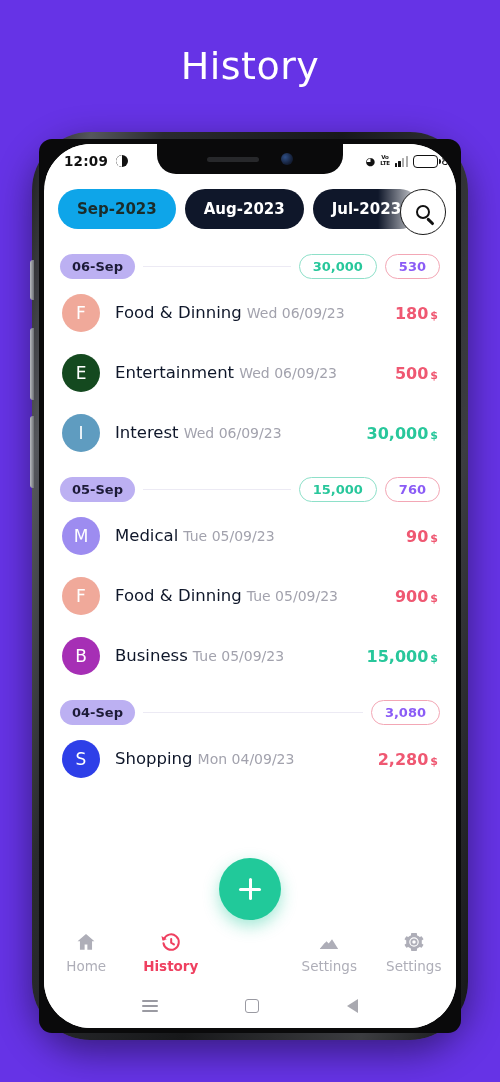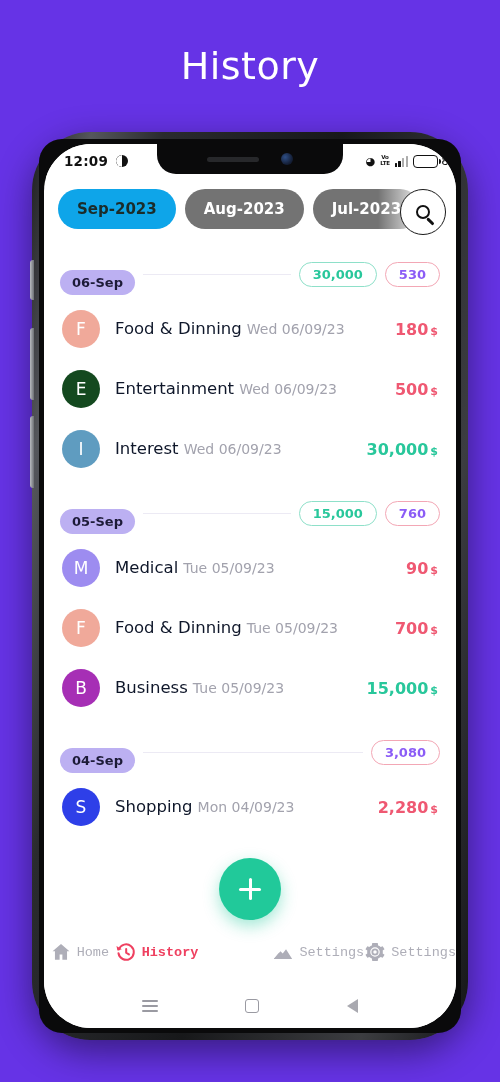--- a/index.html
+++ b/index.html
@@ -30,21 +30,21 @@
     position: absolute;
     left: 32px; top: 132px;
     width: 436px; height: 908px;
     border-radius: 58px;
     background: linear-gradient(100deg,#1d1d1f 0%, #55575c 10%, #2a2b2e 22%, #17181a 52%, #3c3d41 82%, #151618 100%);
     padding: 7px;
     box-shadow: 0 12px 36px rgba(0,0,0,.45);
   }
   .phone-inner-ring {
     width: 100%; height: 100%;
-    border-radius: 23px;
+    border-radius: 13px;
     background: #0a0a0b;
     padding: 5px;
   }
   .screen {
     position: relative;
     width: 100%; height: 100%;
     border-radius: 47px;
     background: #ffffff;
     overflow: hidden;
   }
@@ -137,21 +137,21 @@
   }
   .chip {
     flex: 0 0 auto;
     height: 40px;
     padding: 0 19px;
     border-radius: 20px;
     display: flex; align-items: center; justify-content: center;
     font-size: 15px;
     font-weight: 600;
     color: #ffffff;
-    background: #737373;
+    background: #0f172a;
     white-space: nowrap;
   }
   .chip.active { background: #0ea5e9; color: #1b2c2a; }
   .search-fab {
     position: absolute;
     right: 10px; top: 11px;
     width: 46px; height: 46px;
     border-radius: 50%;
     background: #ffffff;
     border: 1.8px solid #1a1a1a;
@@ -192,21 +192,20 @@
     margin-bottom: 4px;
   }
   .date-pill {
     background: #bcb0f2;
     color: #1d1b38;
     font-size: 13px;
     font-weight: 700;
     padding: 5px 12px;
     border-radius: 14px;
     white-space: nowrap;
-    margin-top: 16px;
   }
   .group-line {
     flex: 1 1 auto;
     height: 1px;
     background: #eceaf4;
   }
   .sum-badge {
     font-size: 13px;
     font-weight: 600;
     padding: 4px 13px;
@@ -279,24 +278,23 @@
     position: absolute;
     left: 0; right: 0; bottom: 44px;
     height: 64px;
     background: #ffffff;
     display: flex;
     align-items: center;
     z-index: 7;
   }
   .nav-item {
     flex: 1 1 0;
-    display: flex; flex-direction: row;
+    display: flex; flex-direction: column;
     align-items: center; justify-content: center;
     gap: 5px;
-    font-family: Liberation Mono, monospace;
   }
   .nav-item.spacer { flex: 0 0 74px; }
   .nav-label { font-size: 13.5px; color: #aeaeb8; }
   .nav-item.active .nav-label { color: #ef4060; font-weight: 700; }
   .nav-icon { width: 22px; height: 22px; display: block; }
 
   
   .android-nav {
     position: absolute;
     left: 0; right: 0; bottom: 0;
@@ -419,21 +417,21 @@
           </span>
           <span class="txn-amount expense"><span>90</span><span class="cur">$</span></span>
         </div>
 
         <div class="txn">
           <span class="avatar" style="background:#f0a99a">F</span>
           <span class="txn-meta">
             <span class="txn-title">Food &amp; Dinning</span>
             <span class="txn-date">Tue 05/09/23</span>
           </span>
-          <span class="txn-amount expense"><span>700</span><span class="cur">$</span></span>
+          <span class="txn-amount expense"><span>900</span><span class="cur">$</span></span>
         </div>
 
         <div class="txn">
           <span class="avatar" style="background:#a62fb5">B</span>
           <span class="txn-meta">
             <span class="txn-title">Business</span>
             <span class="txn-date">Tue 05/09/23</span>
           </span>
           <span class="txn-amount income"><span>15,000</span><span class="cur">$</span></span>
         </div>

